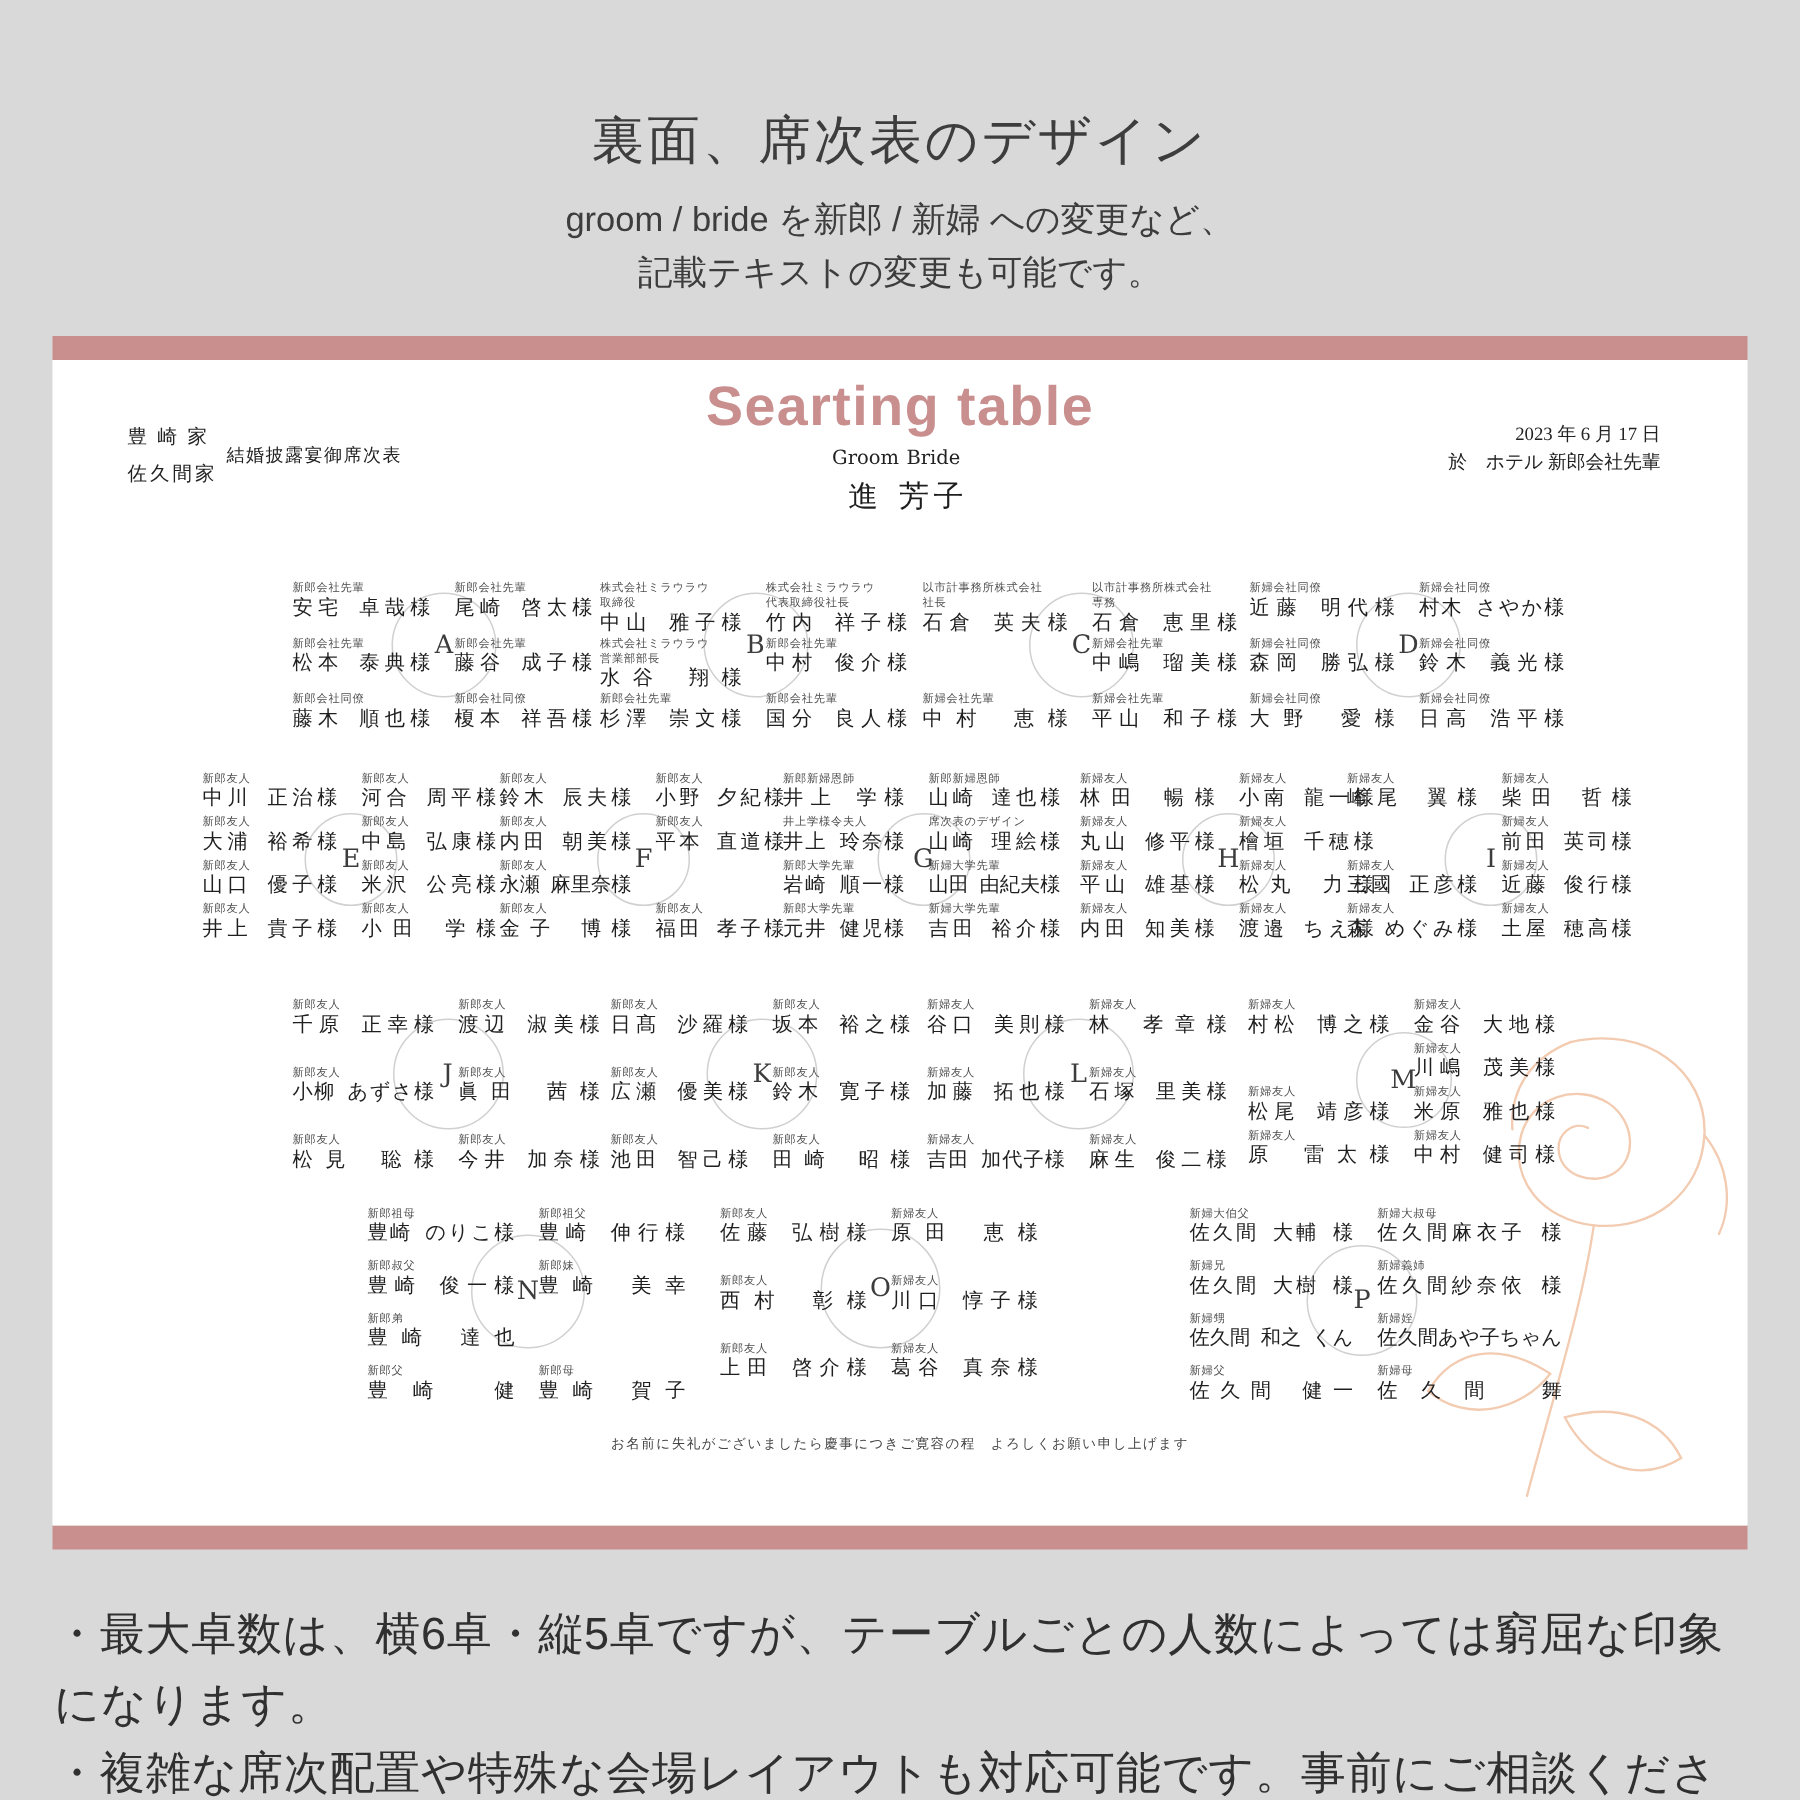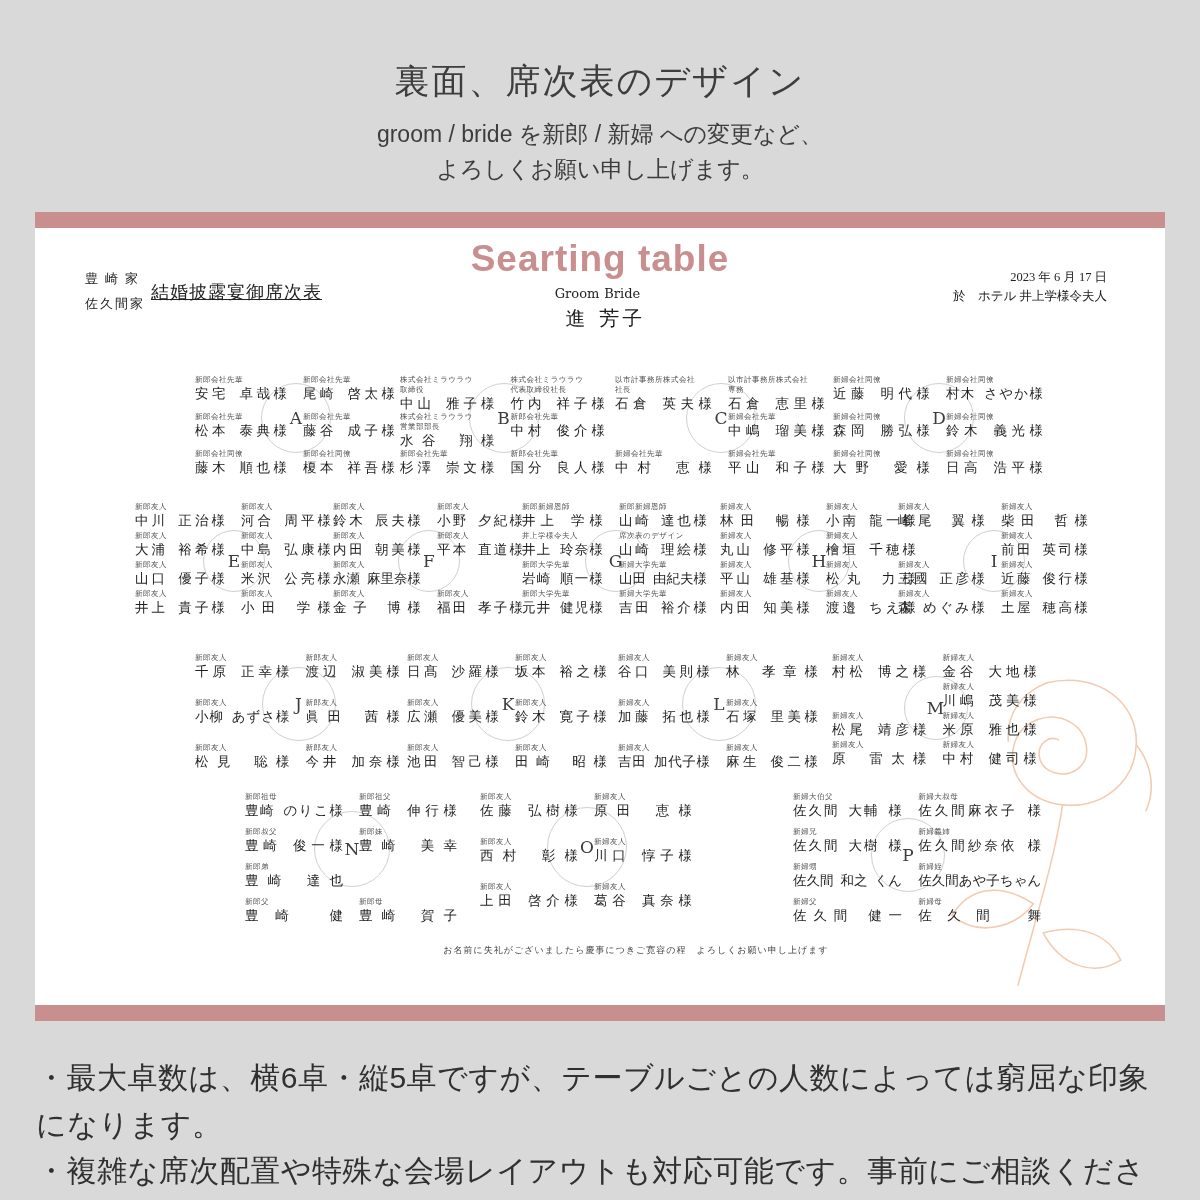--- a/index.html
+++ b/index.html
@@ -4,38 +4,38 @@
 <style>
   html,body{margin:0;padding:0;}
   body{
     width:1200px;height:1200px;
     background:#d9d9d9;
     font-family:"Liberation Sans",sans-serif;
     overflow:hidden;
   }
   
   .hero{ text-align:center; padding-top:54px; color:#3d3d3d; }
-  .hero h1{ font-size:35px; font-weight:500; letter-spacing:2px; margin:4px 0 12px; }
+  .hero h1{ font-size:35px; font-weight:500; letter-spacing:2px; margin:16px 0 12px; }
   .hero p{ font-size:23px; line-height:1.5; margin:0; color:#3d3d3d; }
 
   
   .card{ width:1130px; margin:26px auto 0; }
   .bar{ height:16px; background:var(--accent,#c98e8e); }
   .card-body{ position:relative; height:777px; background:#ffffff; overflow:hidden; }
 
   .card-title{
     position:absolute; top:10px; left:0; width:100%; text-align:center;
     font-size:37px; font-weight:bold; letter-spacing:1px; color:var(--accent,#c98e8e);
   }
   .fam{ position:absolute; left:50px; top:42px; display:flex; align-items:center; }
   .fam .names{ display:flex; flex-direction:column; gap:7px;
     font-family:Liberation Sans, sans-serif; font-size:13px; color:#222; }
   .fam .f1{ letter-spacing:7px; }
   .fam .f2{ letter-spacing:2px; }
-  .fam .sub{ font-family:"DejaVu Serif",serif; font-size:18px; color:#222; margin-left:6px; letter-spacing:1px;text-decoration:underline; }
+  .fam .sub{ font-family:"DejaVu Serif",serif; font-size:12px; color:#222; margin-left:6px; letter-spacing:1px; }
 
   .gb{ position:absolute; top:58px; left:0; right:0; display:flex; justify-content:center; text-align:center; }
   .gb .lab{ font-family:"DejaVu Serif",serif; font-size:13px; color:#222; }
   .gb .name{ font-family:"DejaVu Serif",serif; font-size:20px; margin-top:4px; letter-spacing:3px; color:#1e1e1e; }
 
   .dateblk{ position:absolute; right:58px; top:40px; text-align:right;
     font-family:Liberation Serif, serif; font-size:12.5px; color:#222; line-height:1.55; }
 
   
   #seating{ position:absolute; inset:0; }
@@ -44,35 +44,35 @@
     display:flex; align-items:center; justify-content:center; z-index:0; background:transparent; }
   .circle .letter{ font-family:"DejaVu Serif",serif; font-size:17px; color:#3c3c3c; }
   .cell{ position:relative; z-index:1; padding-top:2px; }
   .rel{ font-size:7.5px; color:#4f4f4f; letter-spacing:0.5px; white-space:pre-line; line-height:1.3; min-height:10px; }
   .nm{ display:flex; justify-content:space-between; font-family:"DejaVu Serif",serif;
     font-size:13.5px; color:#1f1f1f; margin-top:1px; line-height:1.1; }
   .nm span{ display:inline-block; }
   .nm .sp{ width:7px; }
 
   .bottom-note{ position:absolute; top:716px; left:0; width:100%; text-align:center;
-    font-family:"DejaVu Serif",serif; font-size:9px; letter-spacing:1px; color:#444;margin-left:36px; }
+    font-family:"DejaVu Serif",serif; font-size:9px; letter-spacing:1px; color:#444; }
 
   .rose{ position:absolute; right:-4px; bottom:12px; width:240px; height:320px; }
 
   
   .foot{ margin:34px 36px 0; font-size:30px; color:#303030; line-height:1.55; letter-spacing:0.5px; }
 </style>
 </head>
 <body>
 
 <div class="hero">
   <h1>裏面、席次表のデザイン</h1>
   <p>
     <span>groom / bride を新郎 / 新婦 への変更など、</span><br>
-    <span>よろしくお願い申し上げます。</span>
+    <span>記載テキストの変更も可能です。</span>
   </p>
 </div>
 
 <div class="card">
   <div class="bar"></div>
   <div class="card-body">
 
     <div class="card-title">Searting table</div>
 
     <div class="fam">
@@ -89,21 +89,21 @@
         <div class="name">進</div>
       </div>
       <div>
         <div class="lab">Bride</div>
         <div class="name">芳子</div>
       </div>
     </div>
 
     <div class="dateblk">
       <div>2023 年 6 月 17 日</div>
-      <div>於　ホテル 井上学様令夫人</div>
+      <div>於　ホテル 新郎会社先輩</div>
     </div>
 
     <div id="seating">
         <div class="tbl" style="left: 160px; top: 145px; width: 200px; grid-auto-rows: 37px;">
           <div class="circle" style="width: 68px; height: 68px; left: 66px; top: 10px;">
             <span class="letter">A</span>
           </div>
           <div class="cell">
             <div class="rel">新郎会社先輩</div>
             <div class="nm">

